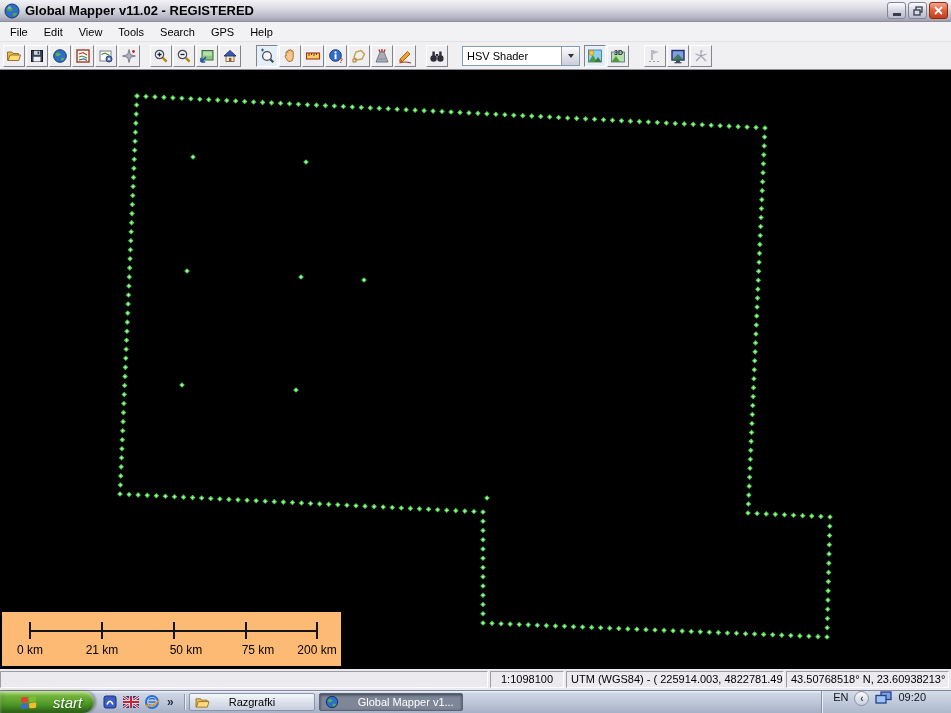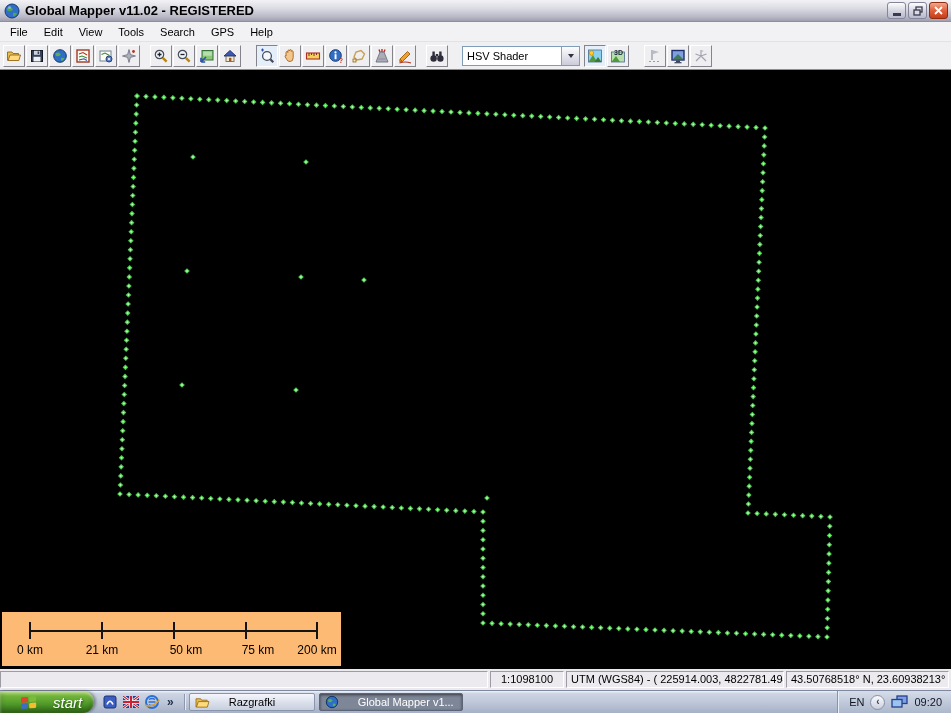--- a/index.html
+++ b/index.html
@@ -62,21 +62,21 @@
     text-shadow:1px 1px 2px #2A5A12;box-shadow:inset 0 2px 3px rgba(255,255,255,.45),inset 0 -4px 6px rgba(0,0,0,.28),2px 0 3px rgba(0,0,0,.35);}
   .quicklaunch{display:flex;align-items:center;gap:5px;padding:0 6px 0 8px;flex:none;}
   .ql-chevron{font-size:12px;font-weight:bold;color:#20304E;padding:0 2px;}
   .tb-vsep{width:1px;background:#8D97AD;margin:3px 2px;box-shadow:1px 0 0 #E6ECF6;flex:none;}
   .task-btn{margin:2px 2px;width:126px;flex:none;display:flex;align-items:center;gap:19px;padding:0 5px;box-sizing:border-box;
     border:1px solid #8A94AB;border-radius:2px;font-size:11px;color:#000;
     background:linear-gradient(180deg,#F4F6FA,#DCE1EC 50%,#C7CFDE);white-space:nowrap;overflow:hidden;}
   .task-btn.active{width:144px;background:#7E8798;border-color:#5C6577;color:#fff;
     box-shadow:inset 0 1px 3px rgba(0,0,0,.55);}
   .task-btn .lbl{overflow:hidden;text-overflow:ellipsis;}
-  .tray{margin-left:auto;display:flex;align-items:center;gap:6px;padding:0 9px 0 11px;flex:none;
+  .tray{margin-left:auto;display:flex;align-items:flex-start;gap:6px;padding:0 25px 0 11px;flex:none;
     background:linear-gradient(180deg,#D6DDEA 0%,#BCC6D8 60%,#AEB8CC 100%);border-left:1px solid #8894AB;
     box-shadow:inset 1px 0 0 #E8EEF8;font-size:11px;color:#10141E;}
   .tray-circle{width:15px;height:15px;border-radius:50%;border:1px solid #8890A8;box-sizing:border-box;
     background:linear-gradient(180deg,#FAFBFD,#C9CFDD);display:flex;align-items:center;justify-content:center;
     font-size:10px;color:#39404F;font-weight:bold;line-height:1;}
   .icon16{width:16px;height:16px;flex:none;display:block;}
 </style>
 </head>
 <body>
 

